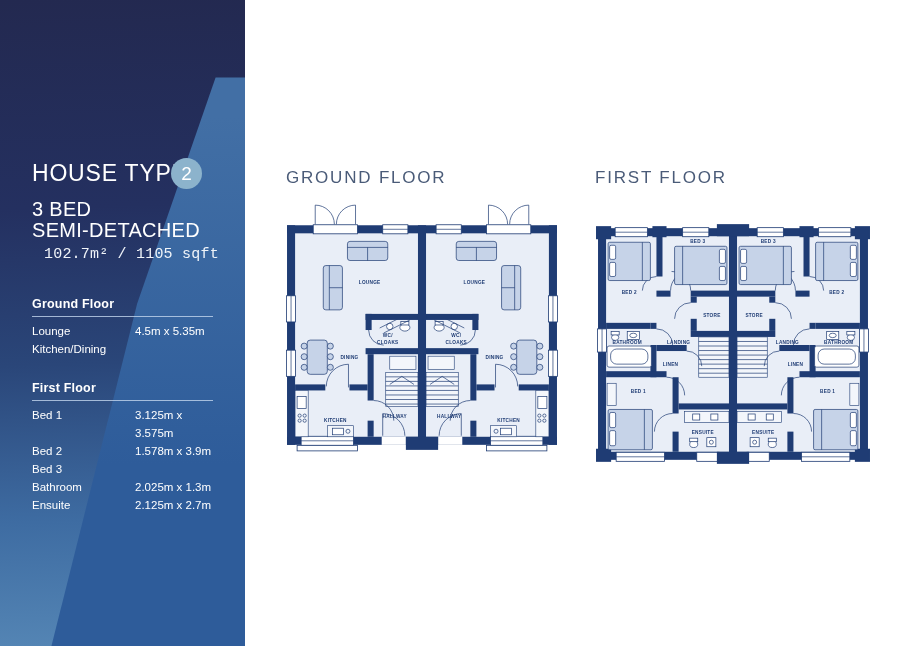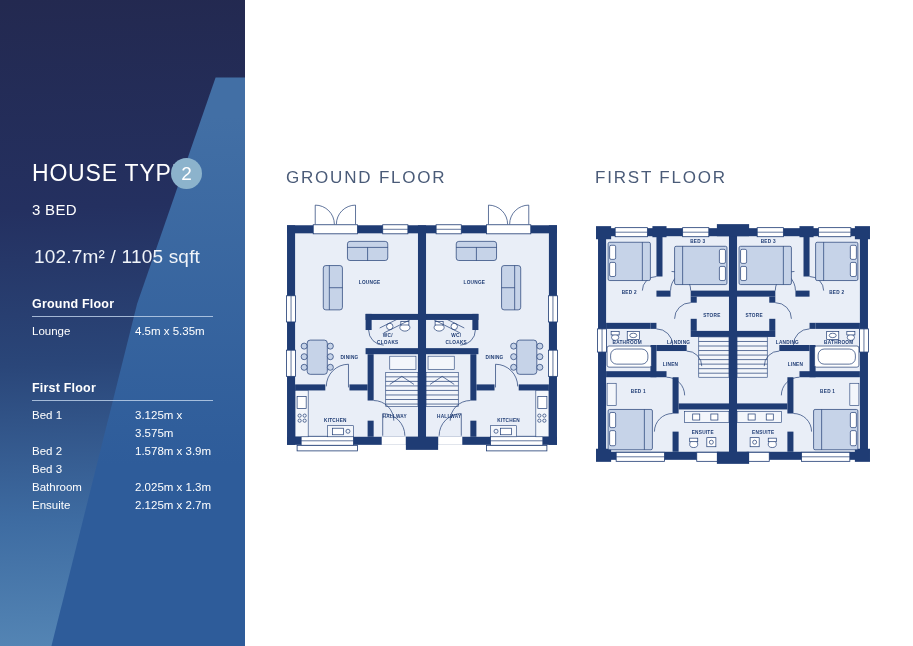--- a/index.html
+++ b/index.html
@@ -16,22 +16,22 @@
   .sidebar .band {
     position:absolute; inset:0;
     background:linear-gradient(180deg,#426fa5 18%,#2e5c9a 72%);
     clip-path:polygon(88% 12%, 100% 12%, 100% 100%, 21% 100%, 56% 47%);
   }
   .h-title { position:absolute; left:32px; top:160px; color:#ffffff; font-size:23px; letter-spacing:.8px; font-weight:400; }
   .badge {
     position:absolute; left:171px; top:158px; width:31px; height:31px; border-radius:50%;
     background:#8cb3cc; color:#ffffff; font-size:19px; line-height:31px; text-align:center;
   }
-  .type-lines { position:absolute; left:32px; top:199px; color:#ffffff; font-size:15px; line-height:21px; letter-spacing:.3px; }
-  .area-text { position:absolute; left:34px; top:246px; color:#f0f4f9; font-size:19px; letter-spacing:.2px; }
+  .type-lines { position:absolute; left:32px; top:199px; color:#ffffff; font-size:20px; line-height:21px; letter-spacing:.3px; }
+  .area-text { position:absolute; left:44px; top:246px; color:#f0f4f9; font-size:15px; letter-spacing:.2px;font-family:Liberation Mono, monospace; }
   .spec { position:absolute; left:32px; width:181px; color:#ffffff; }
   .spec-ground { top:297px; }
   .spec-first  { top:381px; }
   .spec-heading { font-size:12.5px; font-weight:bold; letter-spacing:.2px; margin:0 0 5px 0; }
   .spec-rule { height:1px; background:rgba(195,214,238,.8); margin:0 0 5px 0; }
   .spec-row { display:flex; font-size:11.5px; line-height:18px; }
   .spec-row .lbl { width:103px; }
   .spec-row .val { flex:1; }
   
   .plan-title { position:absolute; color:#4a5b78; font-size:17px; letter-spacing:1.8px; font-weight:400; }
@@ -56,32 +56,34 @@
 <body>
 
 <div class="sidebar">
   <div class="band"></div>
 
   <div class="h-title">HOUSE TYPE</div>
   <div class="badge">2</div>
 
   <div class="type-lines">
     <div>3 BED</div>
+    <div>SEMI-DETACHED</div>
   </div>
 
   <div class="area-text">102.7m² / 1105 sqft</div>
 
   <div class="spec spec-ground">
     <div class="spec-heading">Ground Floor</div>
     <div class="spec-rule"></div>
     <div class="spec-row">
       <span class="lbl">Lounge</span>
       <span class="val">4.5m x 5.35m</span>
     </div>
     <div class="spec-row">
+      <span class="lbl">Kitchen/Dining</span>
     </div>
   </div>
 
   <div class="spec spec-first">
     <div class="spec-heading">First Floor</div>
     <div class="spec-rule"></div>
     <div class="spec-row">
       <span class="lbl">Bed 1</span>
       <span class="val">3.125m x 3.575m</span>
     </div>

